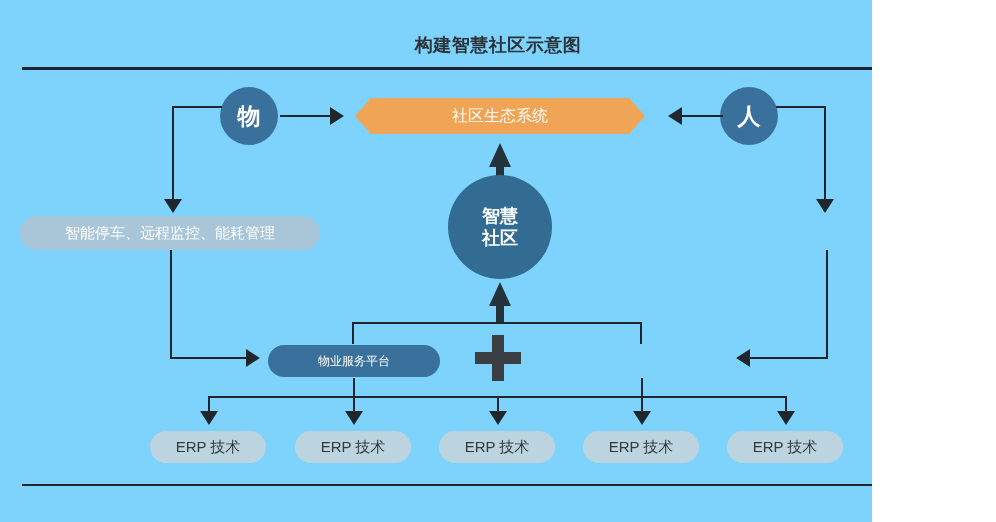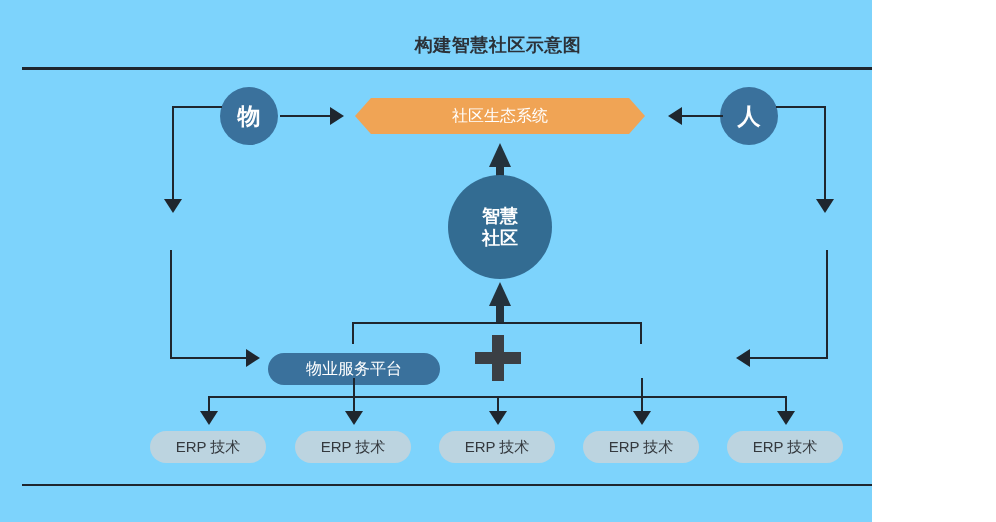--- a/index.html
+++ b/index.html
@@ -101,23 +101,22 @@
   }
   .pill-light {
     background: #a8c6d8;
     color: #ffffff;
     font-size: 15px;
     height: 34px;
   }
   .pill-dark {
     background: #3a719c;
     color: #ffffff;
-    font-size: 16px;
+    font-size: 12px;
     height: 32px;
-    margin-top: 8px;
   }
   .pill-erp {
     background: #bcd4e0;
     color: #34393e;
     font-size: 15px;
     height: 32px;
   }
 
   
   .plus {
@@ -222,20 +221,23 @@
   <div class="stem-up" style="left:496px; top:157px; height:26px;"></div>
   <div class="arrow arrow-up-tall" style="left:489px; top:143px;"></div>
 
   <div class="circle circle-center" style="left:448px; top:175px;">
     <span>
       <span>智慧</span><br>
       <span>社区</span>
     </span>
   </div>
 
+  <div class="pill pill-light" style="left:20px; top:216px; width:300px;">
+    <span>智能停车、远程监控、能耗管理</span>
+  </div>
 
 
   <div class="ln ln-v" style="left:170px; top:250px; height:108px;"></div>
   <div class="ln ln-h" style="left:170px; top:357px; width:80px;"></div>
   <div class="arrow arrow-right" style="left:246px; top:349px;"></div>
 
   <div class="ln ln-v" style="left:826px; top:250px; height:108px;"></div>
   <div class="ln ln-h" style="left:748px; top:357px; width:80px;"></div>
   <div class="arrow arrow-left" style="left:736px; top:349px;"></div>
 

